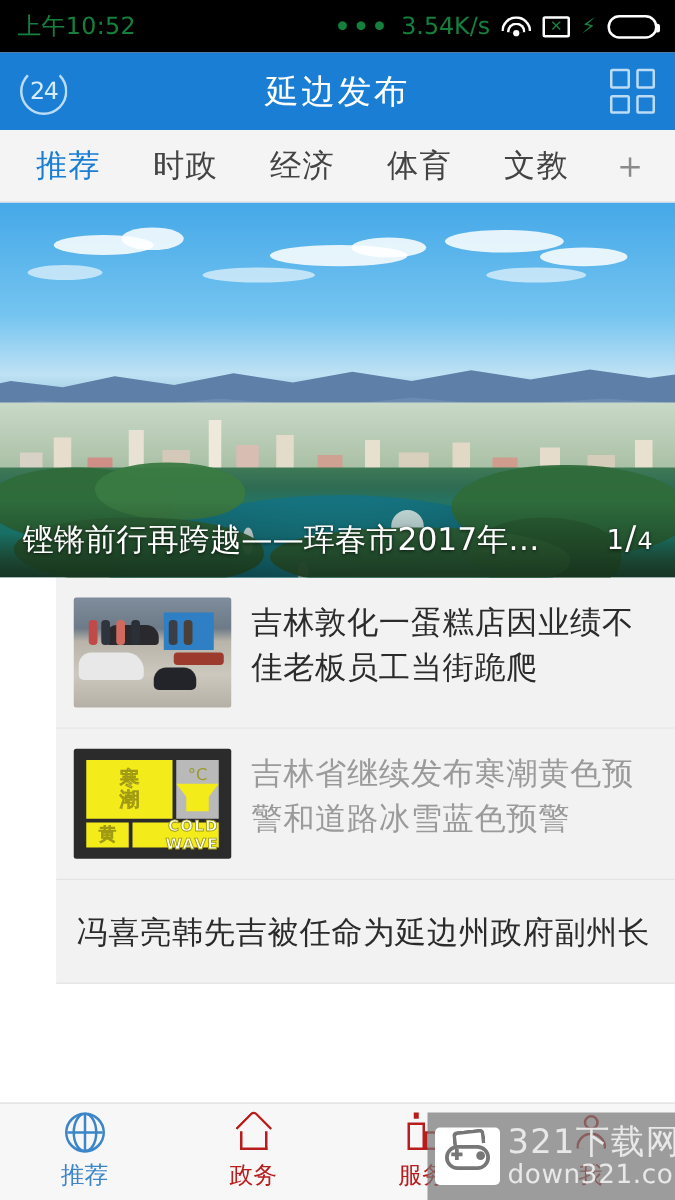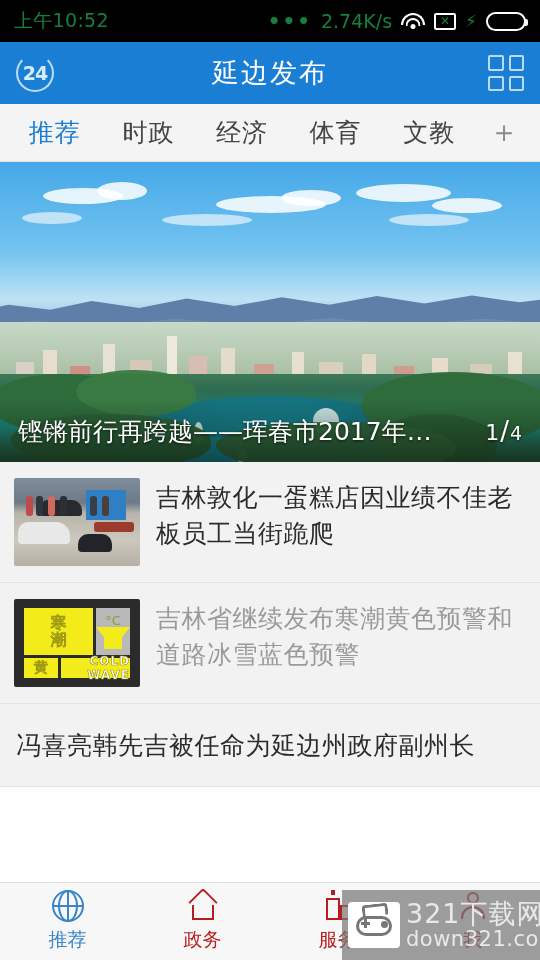--- a/index.html
+++ b/index.html
@@ -38,21 +38,20 @@
   .appbar{
     height:62px; background:#1a7fd4;
     display:flex; align-items:center; justify-content:space-between;
     padding:0 16px; position:relative;
   }
   .ic-24{
     width:38px;height:38px;border:2px solid #bcdcf5;border-radius:50%;
     color:#d6ecfb;font-size:19px;display:flex;align-items:center;
     justify-content:center;letter-spacing:-1px;
     border-top-color:transparent;
-    font-weight:bold;
   }
   .app-title{
     position:absolute;left:0;right:0;text-align:center;
     color:#fff;font-size:27px;letter-spacing:2px;pointer-events:none;
   }
   .ic-grid{width:36px;height:36px;display:grid;
     grid-template-columns:1fr 1fr;grid-template-rows:1fr 1fr;gap:5px;}
   .ic-grid span{border:2px solid #bcdcf5;border-radius:2px;}
 
   
@@ -104,21 +103,21 @@
   }
   .banner-title{color:#fff;font-size:25px;white-space:nowrap;
     overflow:hidden;text-overflow:ellipsis;max-width:420px;
     text-shadow:0 1px 3px rgba(0,0,0,.7);}
   .banner-idx{color:#fff;font-size:19px;white-space:nowrap;
     text-shadow:0 1px 3px rgba(0,0,0,.7);}
   .banner-idx b{font-size:22px;font-weight:normal;}
   .banner-idx s{text-decoration:none;font-size:26px;padding:0 1px;}
 
   
-  .list{background:#f2f2f2;}
+  .list{background:#f2f2f2;margin-left:45px;}
   .item{
     display:flex;align-items:flex-start;gap:16px;
     padding:16px 14px;background:#f2f2f2;
     border-bottom:1px solid #e4e4e4;
   }
   .thumb{width:126px;height:88px;flex:none;border-radius:2px;
     overflow:hidden;position:relative;background:#ddd;}
   .item-title{font-size:25px;line-height:1.42;color:#2b2b2b;
     letter-spacing:.5px;padding-top:2px;}
   .item.read .item-title{color:#9a9a9a;}
@@ -257,21 +256,21 @@
 </style>
 </head>
 <body>
 
 <div class="statusbar">
   <div class="sb-left">
     <span>上午10:52</span>
   </div>
   <div class="sb-right">
     <span class="dots">•••</span>
-    <span class="net">2.74K/s</span>
+    <span class="net">3.54K/s</span>
     <span class="ic-wifi">
         <i></i>
         <i></i>
         <i></i>
       </span>
     <span class="ic-x">✕</span>
     <span class="ic-bolt">⚡</span>
     <span class="ic-batt"></span>
   </div>
 </div>

